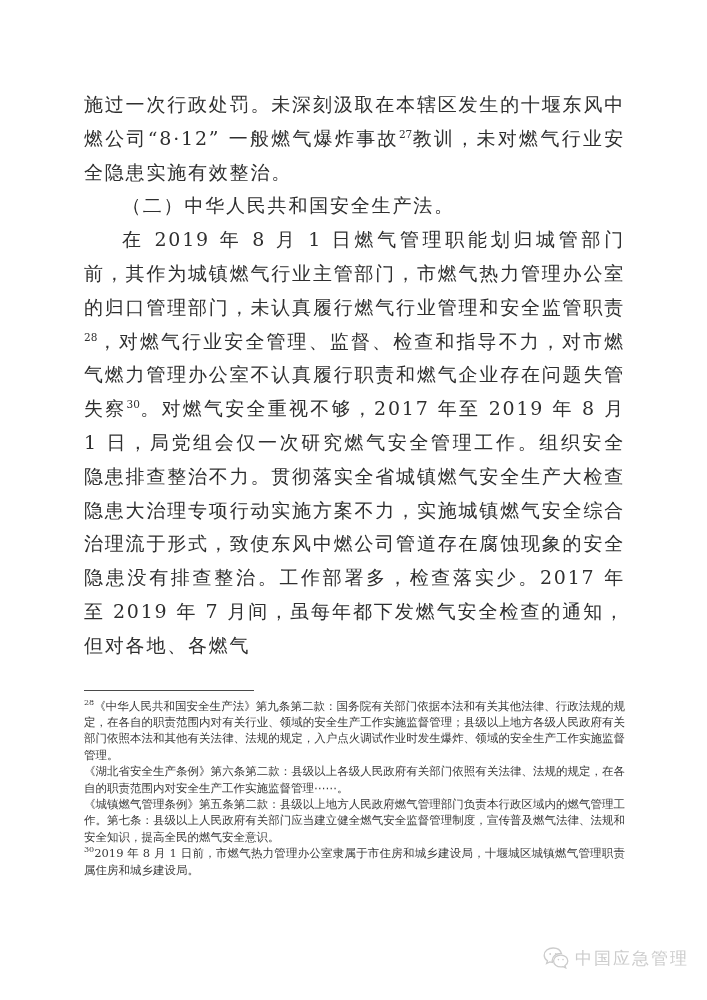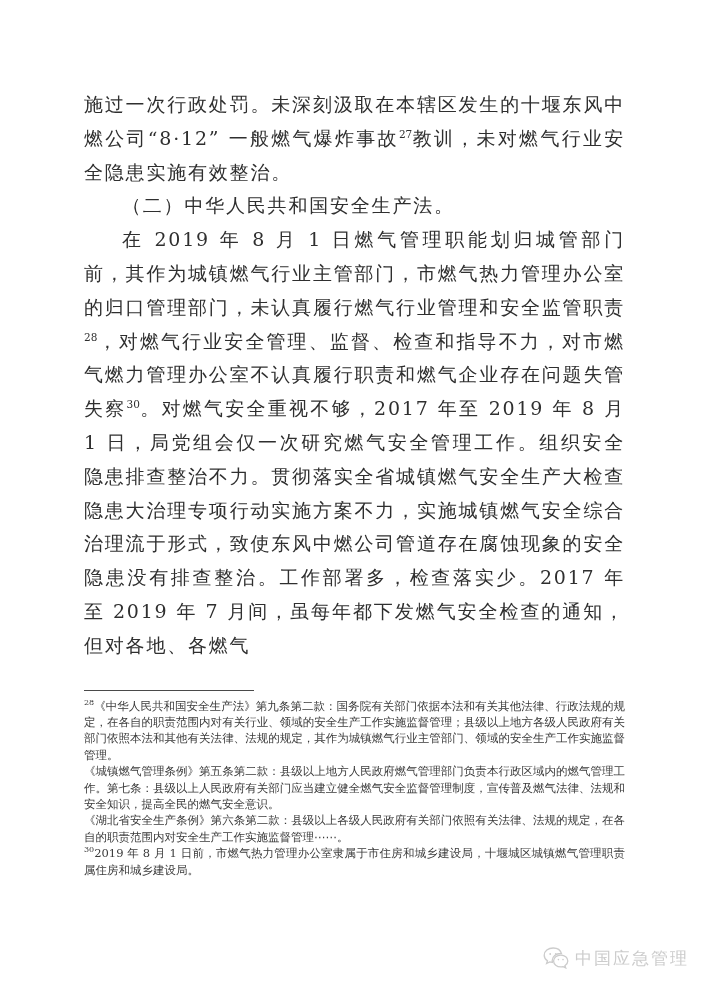--- a/index.html
+++ b/index.html
@@ -76,23 +76,23 @@
 
     <div class="body-text">
       <p><span>施过一次行政处罚。未深刻汲取在本辖区发生的十堰东风中燃公司“8·12”  一般燃气爆炸事故</span><sup>27</sup><span>教训，未对燃气行业安全隐患实施有效整治。</span></p>
       <p class="indent"><span>（二）中华人民共和国安全生产法。</span></p>
       <p class="indent"><span>在 2019 年 8 月 1 日燃气管理职能划归城管部门前，其作为城镇燃气行业主管部门，市燃气热力管理办公室的归口管理部门，未认真履行燃气行业管理和安全监管职责</span><sup>28</sup><span>，对燃气行业安全管理、监督、检查和指导不力，对市燃气燃力管理办公室不认真履行职责和燃气企业存在问题失管失察</span><sup>30</sup><span>。对燃气安全重视不够，2017 年至 2019 年 8 月 1 日，局党组会仅一次研究燃气安全管理工作。组织安全隐患排查整治不力。贯彻落实全省城镇燃气安全生产大检查隐患大治理专项行动实施方案不力，实施城镇燃气安全综合治理流于形式，致使东风中燃公司管道存在腐蚀现象的安全隐患没有排查整治。工作部署多，检查落实少。2017 年至 2019 年 7 月间，虽每年都下发燃气安全检查的通知，但对各地、各燃气</span></p>
     </div>
 
     <hr class="fn-sep">
 
     <div class="footnotes">
-      <p><sup>28</sup><span>《中华人民共和国安全生产法》第九条第二款：国务院有关部门依据本法和有关其他法律、行政法规的规定，在各自的职责范围内对有关行业、领域的安全生产工作实施监督管理；县级以上地方各级人民政府有关部门依照本法和其他有关法律、法规的规定，其作为城镇燃气行业主管部门、领域的安全生产工作实施监督管理。</span></p>
+      <p><sup>28</sup><span>《中华人民共和国安全生产法》第九条第二款：国务院有关部门依据本法和有关其他法律、行政法规的规定，在各自的职责范围内对有关行业、领域的安全生产工作实施监督管理；县级以上地方各级人民政府有关部门依照本法和其他有关法律、法规的规定，入户点火调试作业时发生爆炸、领域的安全生产工作实施监督管理。</span></p>
+      <p><sup></sup><span>《湖北省安全生产条例》第六条第二款：县级以上各级人民政府有关部门依照有关法律、法规的规定，在各自的职责范围内对安全生产工作实施监督管理⋯⋯。</span></p>
       <p><sup></sup><span>《城镇燃气管理条例》第五条第二款：县级以上地方人民政府燃气管理部门负责本行政区域内的燃气管理工作。第七条：县级以上人民政府有关部门应当建立健全燃气安全监督管理制度，宣传普及燃气法律、法规和安全知识，提高全民的燃气安全意识。</span></p>
-      <p><sup></sup><span>《湖北省安全生产条例》第六条第二款：县级以上各级人民政府有关部门依照有关法律、法规的规定，在各自的职责范围内对安全生产工作实施监督管理⋯⋯。</span></p>
       <p><sup>30</sup><span>2019 年 8 月 1 日前，市燃气热力管理办公室隶属于市住房和城乡建设局，十堰城区城镇燃气管理职责属住房和城乡建设局。</span></p>
     </div>
 
   </div>
 
   <div class="watermark">
     <span>
       <svg width="26" height="22" viewBox="0 0 26 22" fill="none">
         <path d="M10.2 1C5.2 1 1.2 4.2 1.2 8.2c0 2.3 1.3 4.3 3.3 5.6l-.9 2.7 3.1-1.6c.9.3 1.8.4 2.8.5-.2-.6-.3-1.2-.3-1.9 0-3.9 3.8-7 8.4-7 .3 0 .6 0 .9.1C17.6 3.3 14.2 1 10.2 1z" stroke="#cccccc" stroke-width="1.3"></path>
         <circle cx="7.2" cy="7" r="0.9" fill="#cccccc"></circle>

